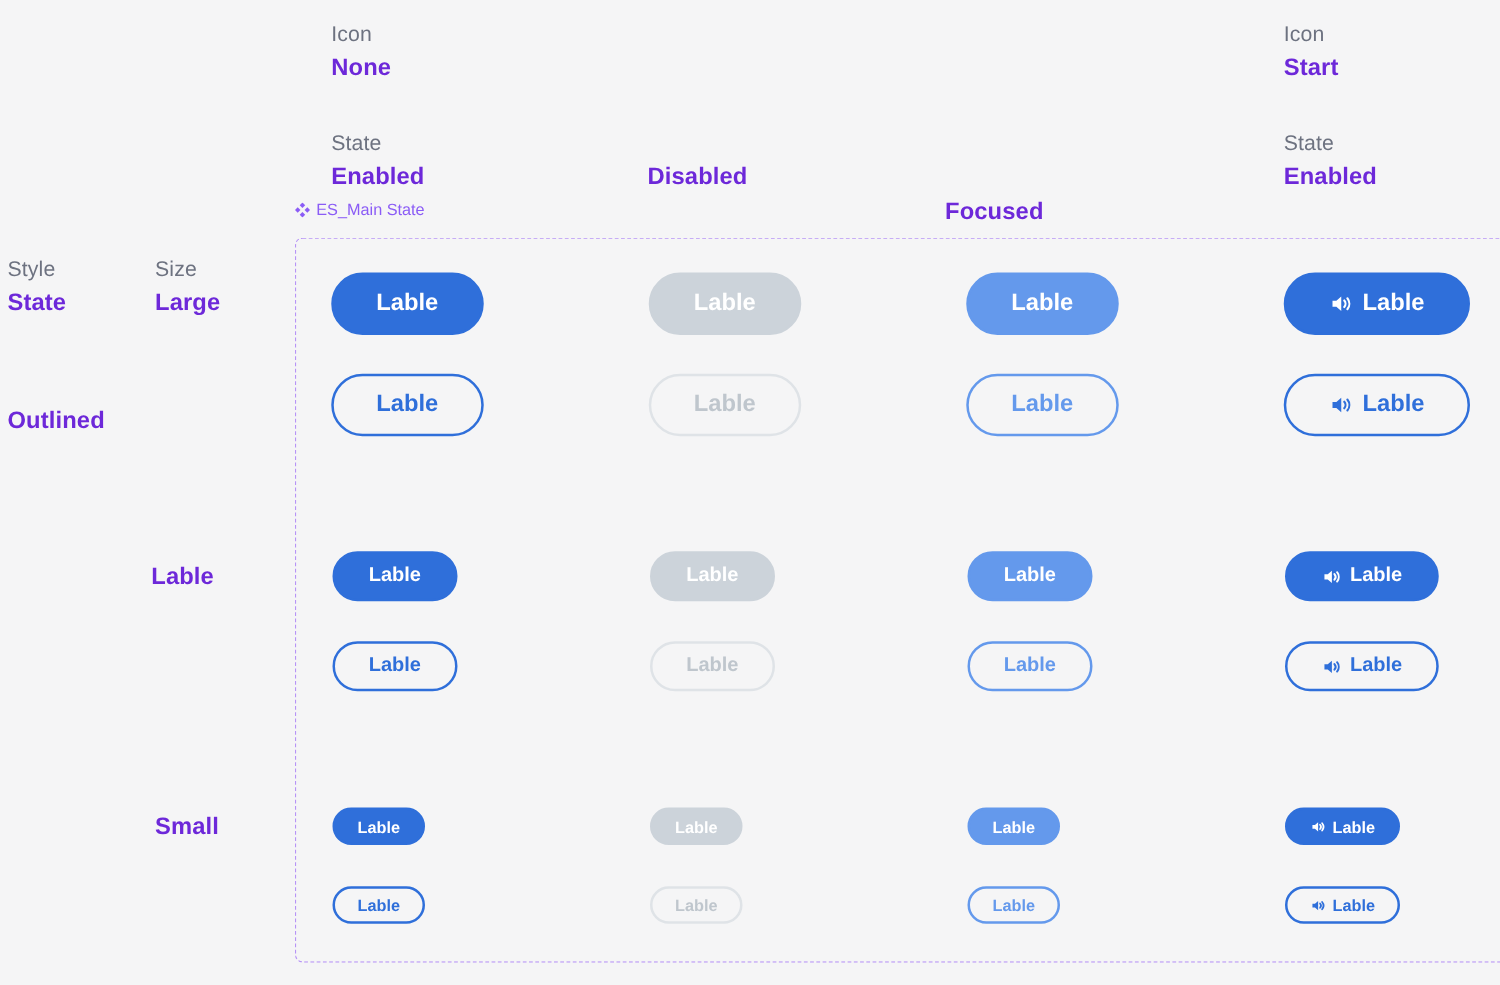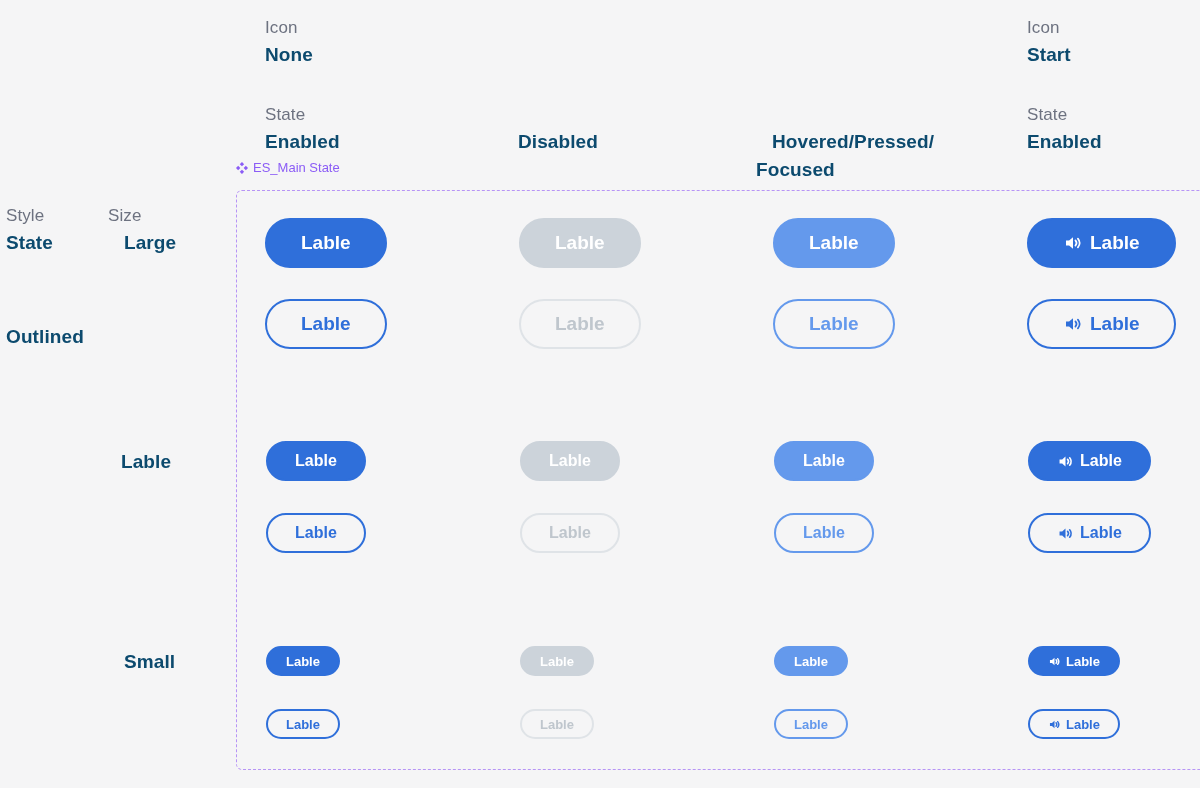--- a/index.html
+++ b/index.html
@@ -23,21 +23,21 @@
     font-size: 17px;
     font-weight: 400;
     color: #6d7280;
     letter-spacing: .1px;
     white-space: nowrap;
   }
   .lbl-bold {
     position: absolute;
     font-size: 19px;
     font-weight: 700;
-    color: #0c4a6e;
+    color: #6d28d9;
     letter-spacing: .1px;
     white-space: nowrap;
     line-height: 1.25;
   }
 
   
   .comp-tag {
     position: absolute;
     left: 236px;
     top: 160px;
@@ -112,21 +112,20 @@
   <div class="lbl-bold" style="left:265px; top:43px;">None</div>
 
   <div class="lbl-light" style="left:1027px; top:18px;">Icon</div>
   <div class="lbl-bold" style="left:1027px; top:43px;">Start</div>
 
   <div class="lbl-light" style="left:265px; top:105px;">State</div>
   <div class="lbl-bold" style="left:265px; top:130px;">Enabled</div>
 
   <div class="lbl-bold" style="left:518px; top:130px;">Disabled</div>
 
-  <div class="lbl-bold" style="left:772px; top:130px;">Hovered/Pressed/</div>
   <div class="lbl-bold" style="left:756px; top:158px;">Focused</div>
 
   <div class="lbl-light" style="left:1027px; top:105px;">State</div>
   <div class="lbl-bold" style="left:1027px; top:130px;">Enabled</div>
 
   <div class="comp-tag">
     <span>
       <svg width="12" height="12" viewBox="0 0 12 12" aria-hidden="true">
         <rect x="4.4" y="0.6" width="3.1" height="3.1" transform="rotate(45 5.95 2.15)" fill="#8b5cf6"></rect>
         <rect x="4.4" y="8.3" width="3.1" height="3.1" transform="rotate(45 5.95 9.85)" fill="#8b5cf6"></rect>
@@ -136,21 +135,21 @@
     </span>
     <span>ES_Main State</span>
   </div>
 
   <div id="frame"></div>
 
   <div class="lbl-light" style="left:6px; top:206px;">Style</div>
   <div class="lbl-bold" style="left:6px; top:231px;">State</div>
   <div class="lbl-bold" style="left:6px; top:325px;">Outlined</div>
 
-  <div class="lbl-light" style="left:108px; top:206px;">Size</div>
+  <div class="lbl-light" style="left:124px; top:206px;">Size</div>
   <div class="lbl-bold" style="left:124px; top:231px;">Large</div>
   <div class="lbl-bold" style="left:121px; top:450px;">Lable</div>
   <div class="lbl-bold" style="left:124px; top:650px;">Small</div>
 
   <button class="btn sz-large filled enabled" style="left:265px; top:218px;">
     <span>Lable</span>
   </button>
   <button class="btn sz-large filled disabled" style="left:519px; top:218px;">
     <span>Lable</span>
   </button>

